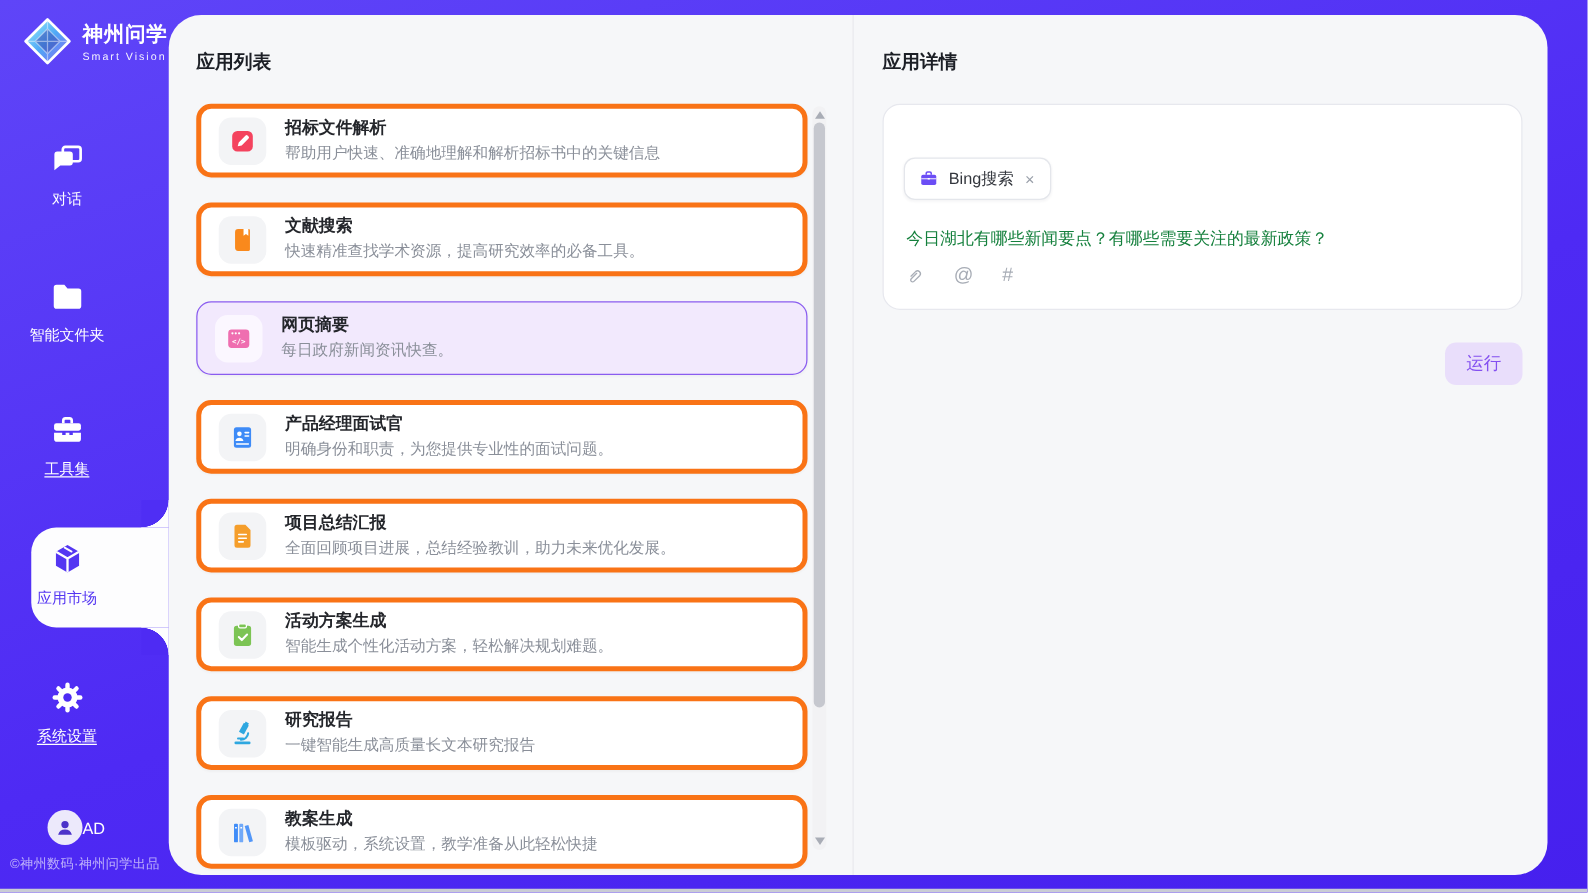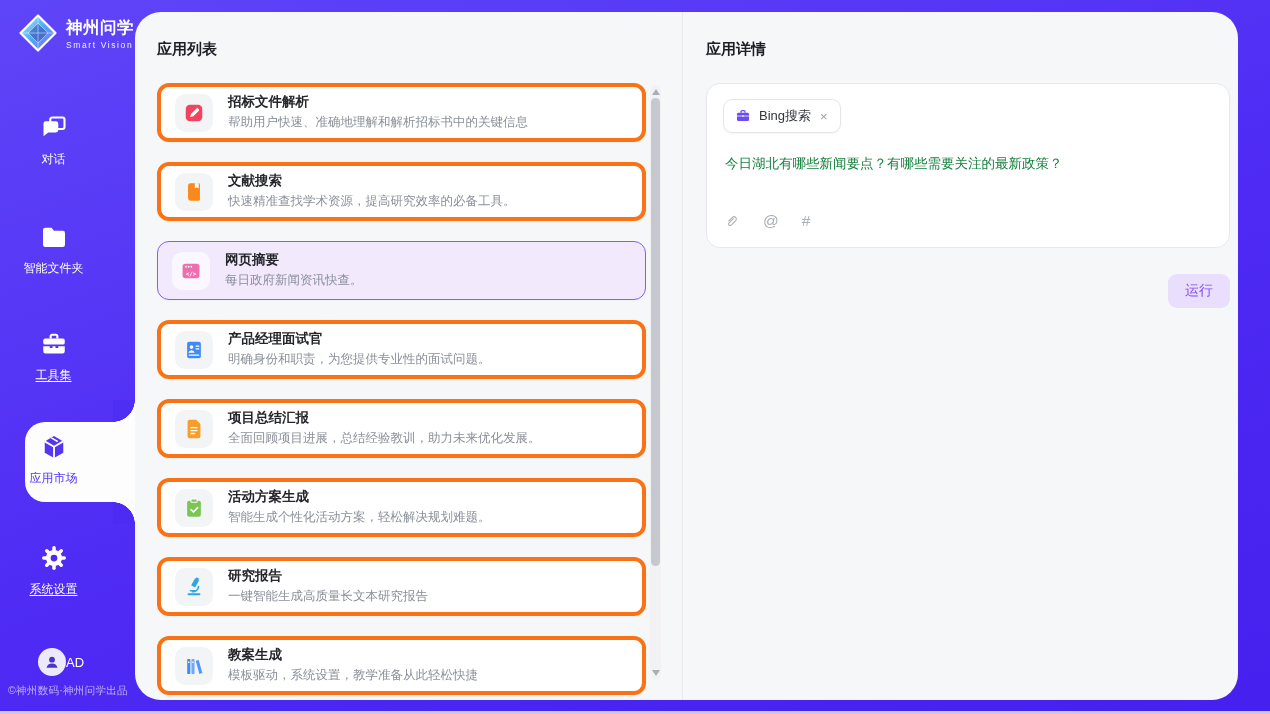--- a/index.html
+++ b/index.html
@@ -48,23 +48,23 @@
   .wdt{fill:#fff;font-family:"DejaVu Sans Mono",monospace;font-weight:700;}
 
   
   .vscroll{position:absolute;left:515px;top:73px;width:11px;height:595px;background:#f2f2f4;border-radius:6px;}
   .arr{position:absolute;left:1.5px;width:0;height:0;border-left:4px solid transparent;border-right:4px solid transparent;cursor:pointer;}
   .arr-up{top:4px;border-bottom:6px solid #a9adb6;}
   .arr-dn{bottom:4px;border-top:6px solid #a9adb6;}
   .thumb{position:absolute;left:1px;top:13px;width:9px;height:468px;background:#c6c8cf;border-radius:5px;cursor:grab;}
 
   
-  .detail-pane{position:absolute;left:549px;top:0;right:0;height:100%;padding:22px 8px 0 22px;}
+  .detail-pane{position:absolute;left:549px;top:0;right:12px;height:100%;padding:22px 8px 0 22px;}
   .detail-card{margin-top:16px;background:#fff;border:1px solid #e7e8ee;border-radius:14px;height:165px;padding:15px 16px;display:flex;flex-direction:column;}
-  .tag{display:inline-flex;align-items:center;gap:8px;border:1px solid #e4e6eb;background:#fff;border-radius:9px;padding:7px 11px;width:max-content;box-shadow:0 1px 2px rgba(20,20,40,.04);cursor:pointer;}
+  .tag{display:inline-flex;align-items:center;gap:8px;border:1px solid #e4e6eb;background:#fff;border-radius:9px;padding:7px 11px;width:max-content;box-shadow:0 1px 2px rgba(20,20,40,.04);cursor:pointer;margin-top:27px;}
   .tag-label{font-size:13px;color:#33363d;}
   .tag-close{font-size:13px;color:#9aa0aa;cursor:pointer;line-height:1;padding:0 1px;}
   .query{font-size:13.5px;color:#15803d;margin:21px 0 0 2px;line-height:1.5;}
   .composer-tools{margin-top:auto;display:flex;align-items:center;gap:23px;color:#a8adb6;padding-bottom:2px;}
   .ct-sym{font-size:15.5px;cursor:pointer;}
   .ct-clip{cursor:pointer;display:flex;}
   .run-row{display:flex;justify-content:flex-end;margin-top:26px;}
   .run-btn{background:#e9defb;color:#8450f0;border:none;font-size:14px;font-family:Liberation Sans, sans-serif;padding:8px 17px;border-radius:9px;cursor:pointer;}
 </style>
 </head>

